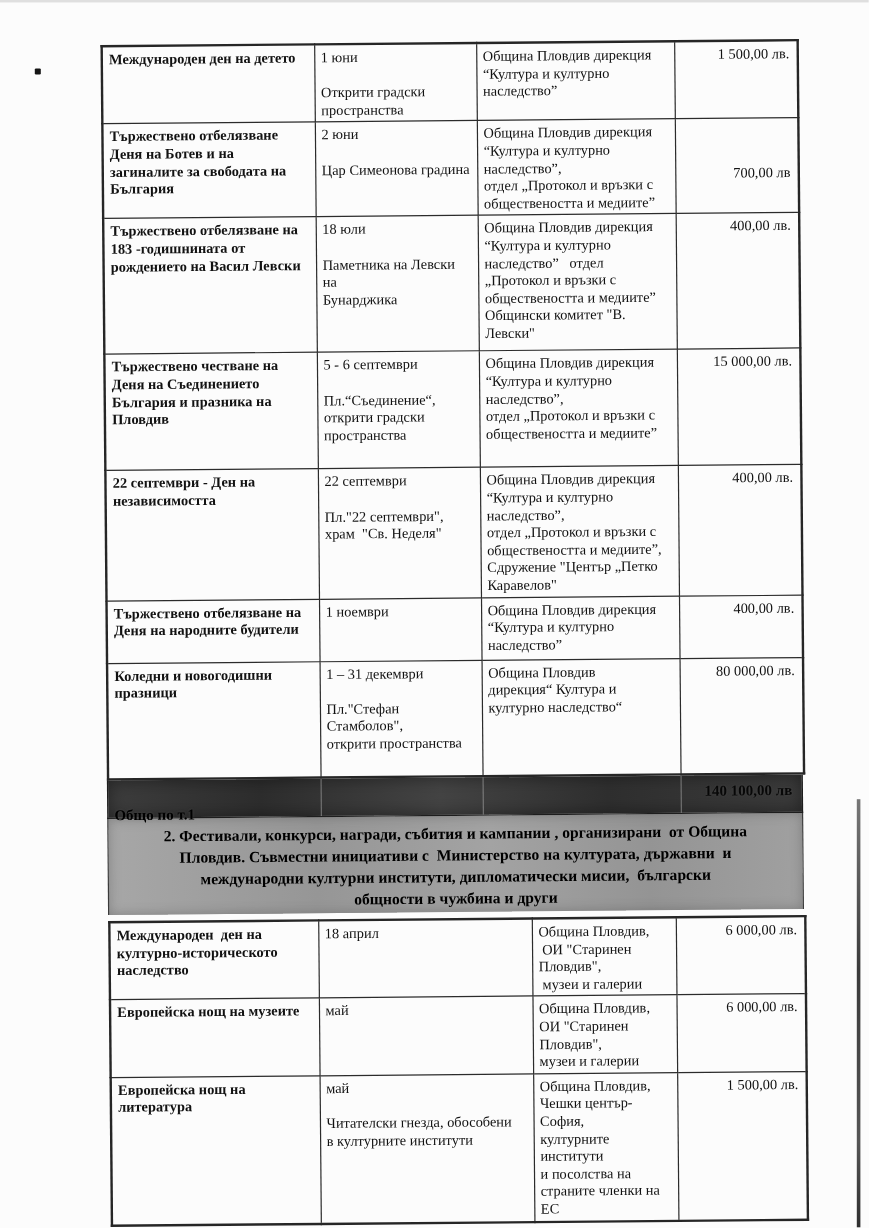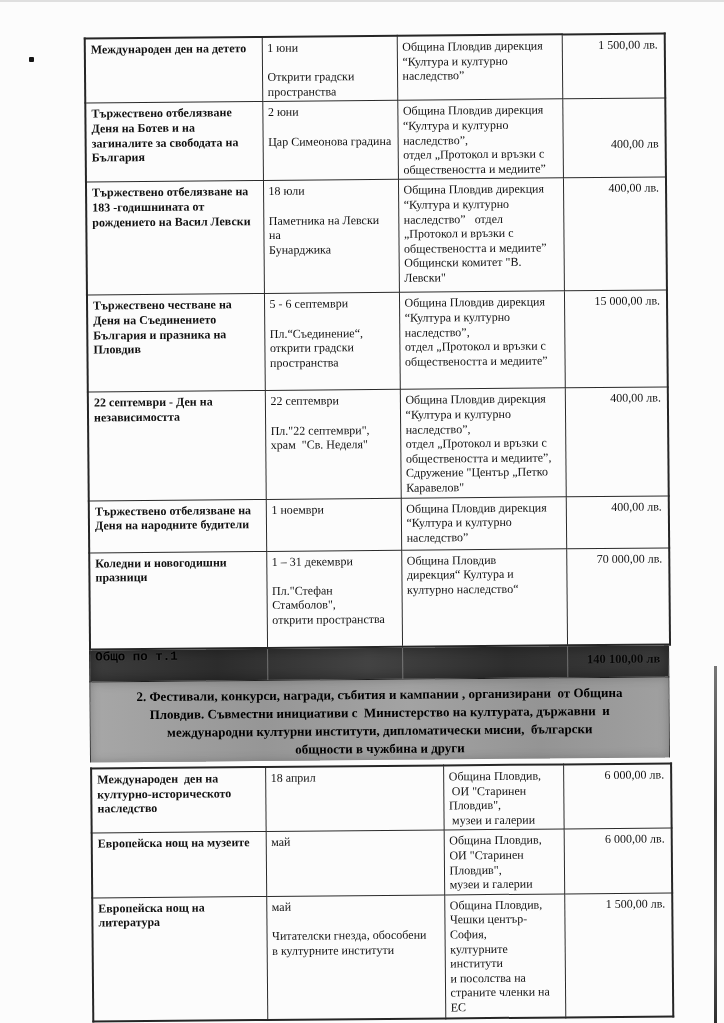--- a/index.html
+++ b/index.html
@@ -35,21 +35,21 @@
   .t1r5{height:103px;} .t1r6{height:52px;} .t1r7{height:97px;}
   
   .t2r1{height:55px;} .t2r2{height:62px;} .t2r3{height:74px;}
   .total-band{
     position:relative;width:578px;height:31px;
     border-left:1px solid #1d1d1d;border-right:1px solid #1d1d1d;border-bottom:1px solid #1d1d1d;
     background:linear-gradient(90deg,#3d3d3d,#2d2d2d 22%,#444 48%,#2f2f2f 72%,#3b3b3b 100%);
     box-shadow:inset 0 0 14px rgba(0,0,0,.45);
     font-weight:bold;font-size:12.5px;color:#000;
   }
-  .total-band .band-label{position:absolute;left:5px;top:0;text-shadow:0 0 2px rgba(120,120,120,.35);font-family:Liberation Mono, monospace;}
+  .total-band .band-label{position:absolute;left:5px;top:22px;text-shadow:0 0 2px rgba(120,120,120,.35);}
   .total-band .band-amount{position:absolute;right:8px;top:6px;color:rgba(0,0,0,.88);text-shadow:0 0 2px rgba(110,110,110,.3);}
   .band-sep{position:absolute;top:0;width:1px;height:31px;background:rgba(210,210,210,.4);}
   .sep-a{left:177px;} .sep-b{left:312px;} .sep-c{left:477px;}
   .section-band{
     width:568px;height:74px;
     border-left:1px solid #3a3a3a;border-right:1px solid #3a3a3a;
     background:linear-gradient(90deg,#a7a7a7,#969696 30%,#a3a3a3 55%,#949494 78%,#a0a0a0),
       radial-gradient(circle at 20% 80%,#8d8d8d,transparent 40%);
     padding:6px 5px 0 5px;
     text-align:center;font-weight:bold;font-size:13px;line-height:18px;color:#000;
@@ -92,21 +92,21 @@
 загиналите за свободата на
 България</td>
         <td class="c-date">2 юни
 
 Цар Симеонова градина</td>
         <td class="c-org">Община Пловдив дирекция
 “Култура и културно
 наследство”,
 отдел „Протокол и връзки с
 обществеността и медиите”</td>
-        <td class="c-amount amt-low">400,00 лв</td>
+        <td class="c-amount amt-low">700,00 лв</td>
       </tr>
       <tr class="t1r3">
         <td class="c-event">Тържествено отбелязване на
 183 -годишнината от
 рождението на Васил Левски</td>
         <td class="c-date">18 юли
 
 Паметника на Левски на
 Бунарджика</td>
         <td class="c-org">Община Пловдив дирекция
@@ -163,21 +163,21 @@
       <tr class="t1r7">
         <td class="c-event">Коледни и новогодишни
 празници</td>
         <td class="c-date">1 – 31 декември
 
 Пл."Стефан Стамболов",
 открити пространства</td>
         <td class="c-org">Община Пловдив
 дирекция“ Култура и
 културно наследство“</td>
-        <td class="c-amount">70 000,00 лв.</td>
+        <td class="c-amount">80 000,00 лв.</td>
       </tr>
     </tbody>
   </table>
 
   <div class="total-band">
     <span class="band-label">Общо по т.1</span>
     <span class="band-amount">140 100,00 лв</span>
     <span class="band-sep sep-a"></span>
     <span class="band-sep sep-b"></span>
     <span class="band-sep sep-c"></span>

